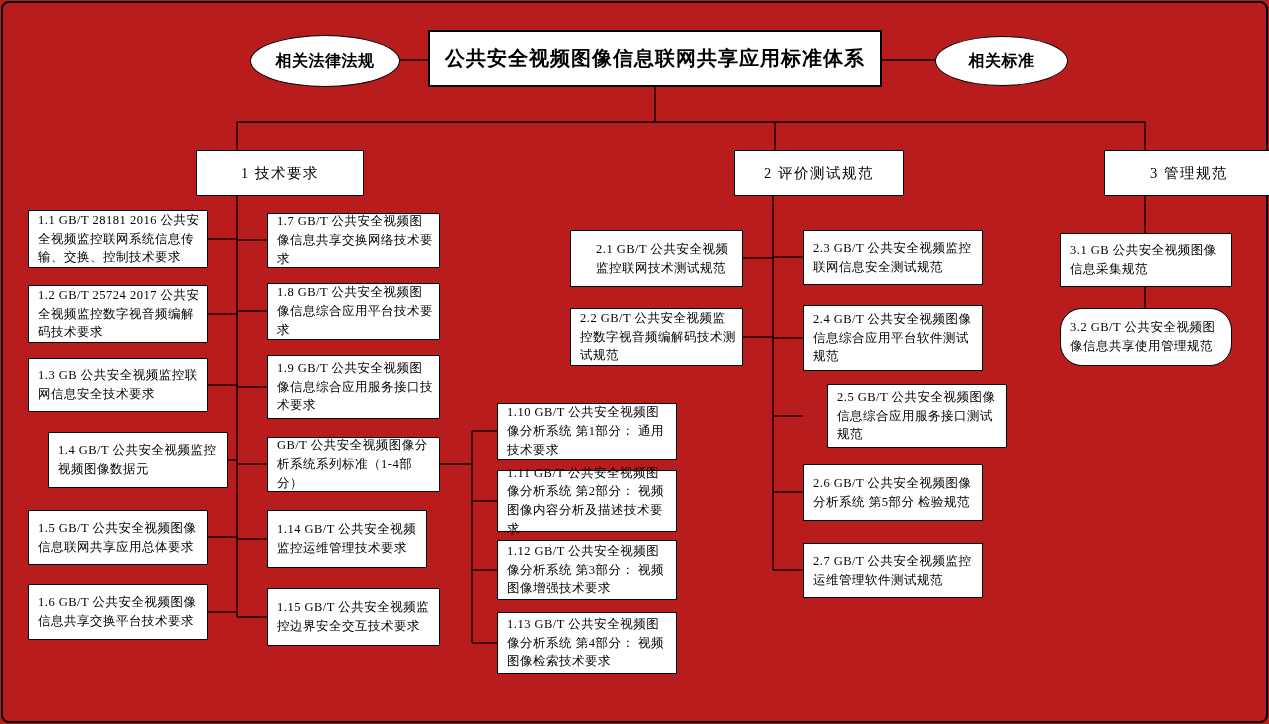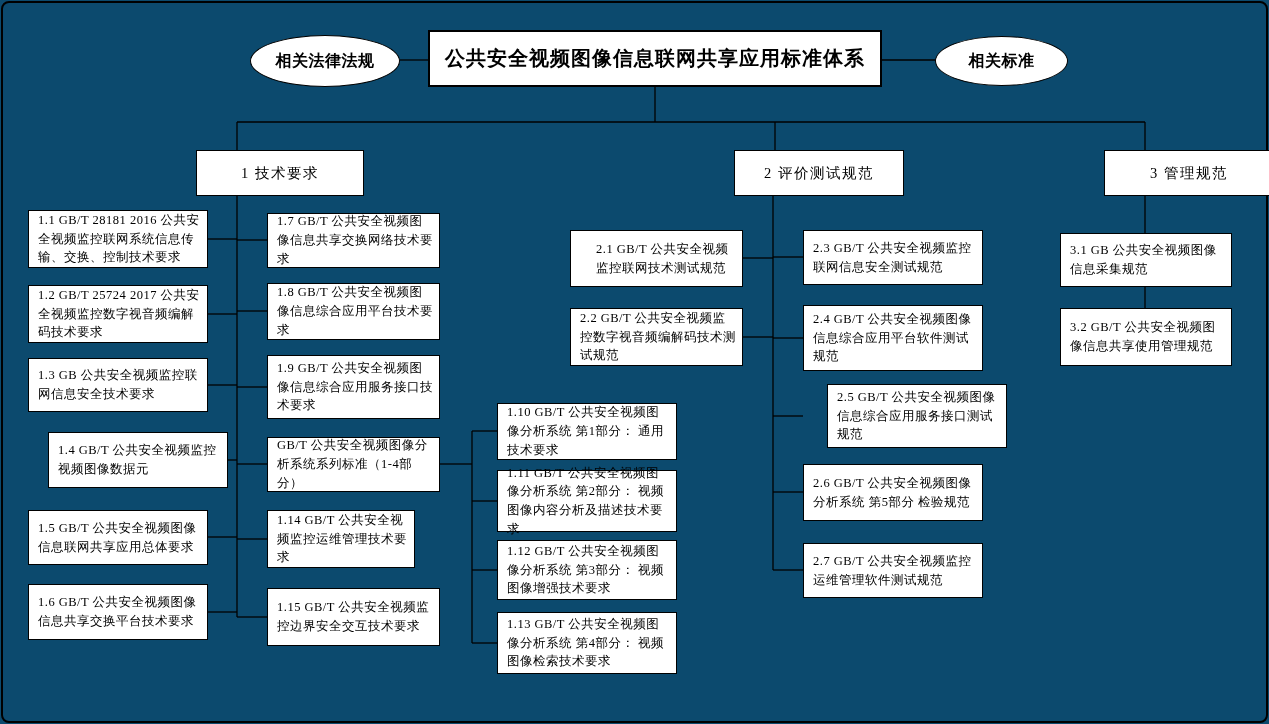--- a/index.html
+++ b/index.html
@@ -1,17 +1,17 @@
 <!DOCTYPE html>
 <html><head>
 <meta charset="utf-8">
 <style>
   html,body{margin:0;padding:0;background:#ffffff;}
   #canvas{
-    position:relative;width:1269px;height:724px;background:#0c4a6e;
+    position:relative;width:1269px;height:724px;background:#b91c1c;
     font-family:"Liberation Serif","DejaVu Serif",serif;color:#000;overflow:hidden;
   }
   #frame{position:absolute;left:1px;top:1px;right:1px;bottom:1px;border:2px solid #000;border-radius:8px;pointer-events:none;}
   #connectors{position:absolute;left:0;top:0;z-index:0;}
   .node{
     position:absolute;border:1px solid #000;background:#fff;box-sizing:border-box;
     display:flex;align-items:center;padding:2px 5px 2px 9px;
     font-size:12.5px;line-height:1.5;letter-spacing:.5px;z-index:1;
   }
   .hdr{
@@ -87,34 +87,34 @@
   <div class="node" style="left:28px;top:285px;width:180px;height:58px;">1.2 GB/T 25724 2017 公共安全视频监控数字视音频编解码技术要求</div>
   <div class="node" style="left:28px;top:358px;width:180px;height:54px;">1.3 GB 公共安全视频监控联网信息安全技术要求</div>
   <div class="node" style="left:28px;top:432px;width:180px;height:56px;margin-left:20px;">1.4 GB/T 公共安全视频监控视频图像数据元</div>
   <div class="node" style="left:28px;top:510px;width:180px;height:55px;">1.5 GB/T 公共安全视频图像信息联网共享应用总体要求</div>
   <div class="node" style="left:28px;top:584px;width:180px;height:56px;">1.6 GB/T 公共安全视频图像信息共享交换平台技术要求</div>
 
   <div class="node" style="left:267px;top:213px;width:173px;height:55px;">1.7 GB/T 公共安全视频图像信息共享交换网络技术要求</div>
   <div class="node" style="left:267px;top:283px;width:173px;height:57px;">1.8 GB/T 公共安全视频图像信息综合应用平台技术要求</div>
   <div class="node" style="left:267px;top:355px;width:173px;height:64px;">1.9 GB/T 公共安全视频图像信息综合应用服务接口技术要求</div>
   <div class="node" style="left:267px;top:437px;width:173px;height:55px;">GB/T 公共安全视频图像分析系统系列标准（1-4部分）</div>
-  <div class="node" style="left:267px;top:510px;width:148px;height:58px;">1.14 GB/T 公共安全视频监控运维管理技术要求</div>
+  <div class="node" style="left:267px;top:510px;width:160px;height:58px;">1.14 GB/T 公共安全视频监控运维管理技术要求</div>
   <div class="node" style="left:267px;top:588px;width:173px;height:58px;">1.15 GB/T 公共安全视频监控边界安全交互技术要求</div>
 
   <div class="node" style="left:497px;top:403px;width:180px;height:57px;">1.10 GB/T 公共安全视频图像分析系统 第1部分： 通用技术要求</div>
   <div class="node" style="left:497px;top:470px;width:180px;height:62px;">1.11 GB/T 公共安全视频图像分析系统 第2部分： 视频图像内容分析及描述技术要求</div>
   <div class="node" style="left:497px;top:540px;width:180px;height:60px;">1.12 GB/T 公共安全视频图像分析系统 第3部分： 视频图像增强技术要求</div>
   <div class="node" style="left:497px;top:612px;width:180px;height:62px;">1.13 GB/T 公共安全视频图像分析系统 第4部分： 视频图像检索技术要求</div>
 
   <div class="node" style="left:570px;top:230px;width:173px;height:57px;padding-left:25px;">2.1 GB/T 公共安全视频监控联网技术测试规范</div>
   <div class="node" style="left:570px;top:308px;width:173px;height:58px;">2.2 GB/T 公共安全视频监控数字视音频编解码技术测试规范</div>
 
   <div class="node" style="left:803px;top:230px;width:180px;height:55px;">2.3 GB/T 公共安全视频监控联网信息安全测试规范</div>
   <div class="node" style="left:803px;top:305px;width:180px;height:66px;">2.4 GB/T 公共安全视频图像信息综合应用平台软件测试规范</div>
   <div class="node" style="left:803px;top:384px;width:180px;height:64px;margin-left:24px;">2.5 GB/T 公共安全视频图像信息综合应用服务接口测试规范</div>
   <div class="node" style="left:803px;top:464px;width:180px;height:57px;">2.6 GB/T 公共安全视频图像分析系统 第5部分 检验规范</div>
   <div class="node" style="left:803px;top:543px;width:180px;height:55px;">2.7 GB/T 公共安全视频监控运维管理软件测试规范</div>
 
   <div class="node" style="left:1060px;top:233px;width:172px;height:54px;">3.1 GB 公共安全视频图像信息采集规范</div>
-  <div class="node" style="left:1060px;top:308px;width:172px;height:58px;">3.2 GB/T 公共安全视频图像信息共享使用管理规范</div>
+  <div class="node" style="left:1060px;top:308px;width:172px;height:58px;border-radius:22px;">3.2 GB/T 公共安全视频图像信息共享使用管理规范</div>
 
   <div id="frame"></div>
 </div>
 
 </body></html>

